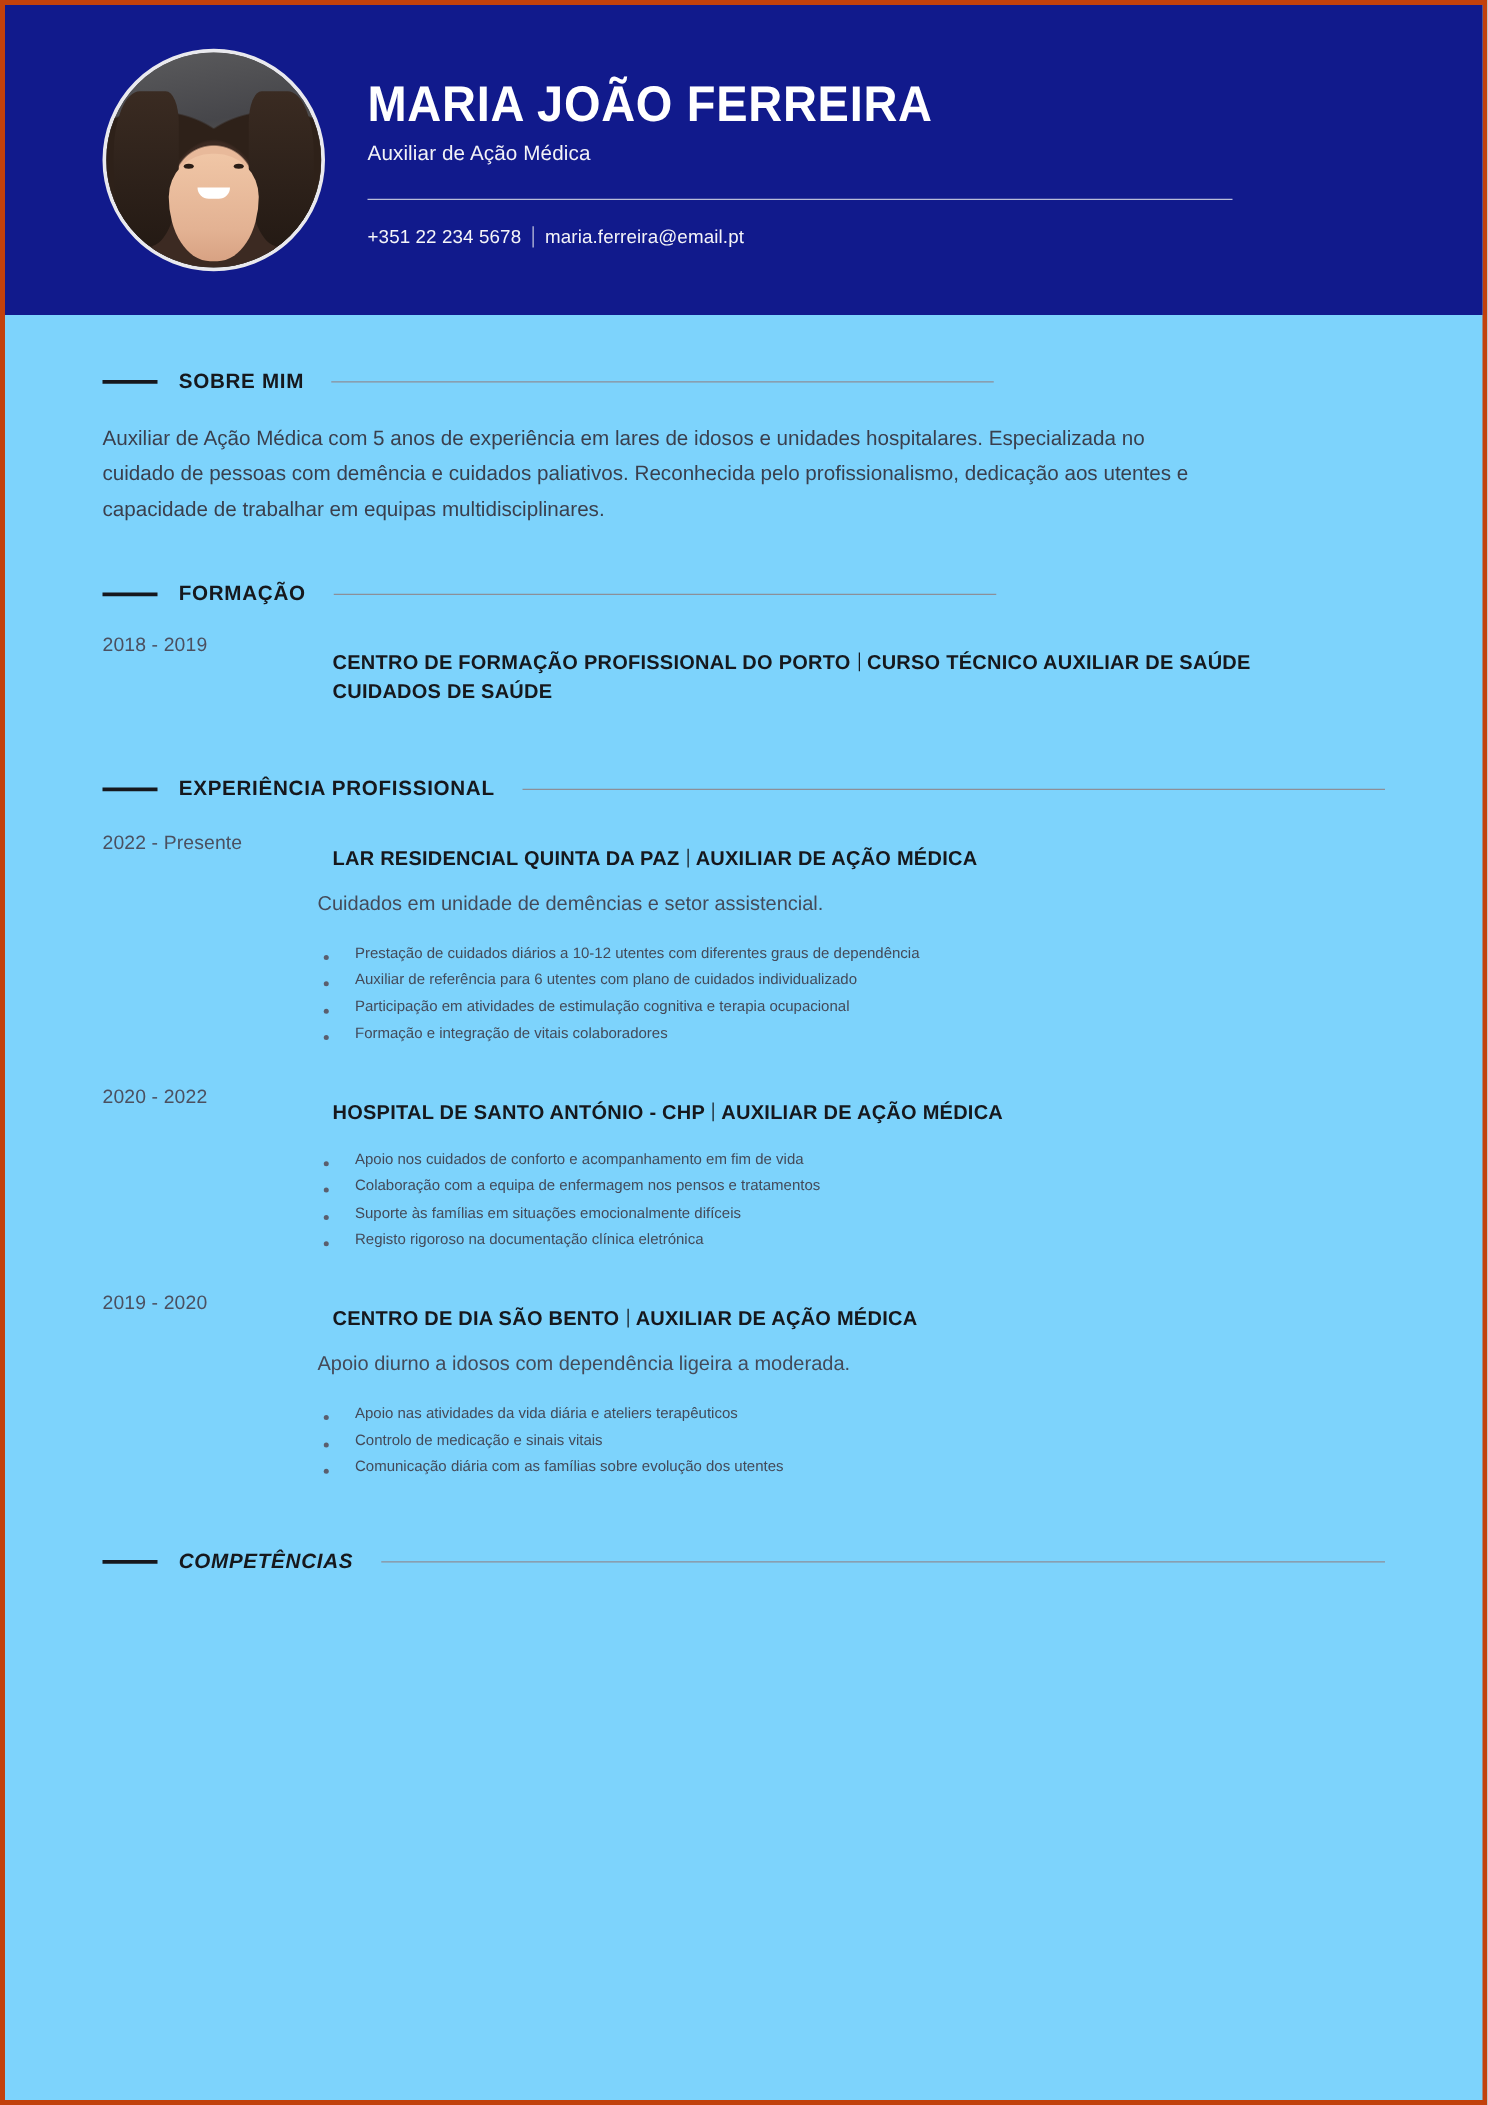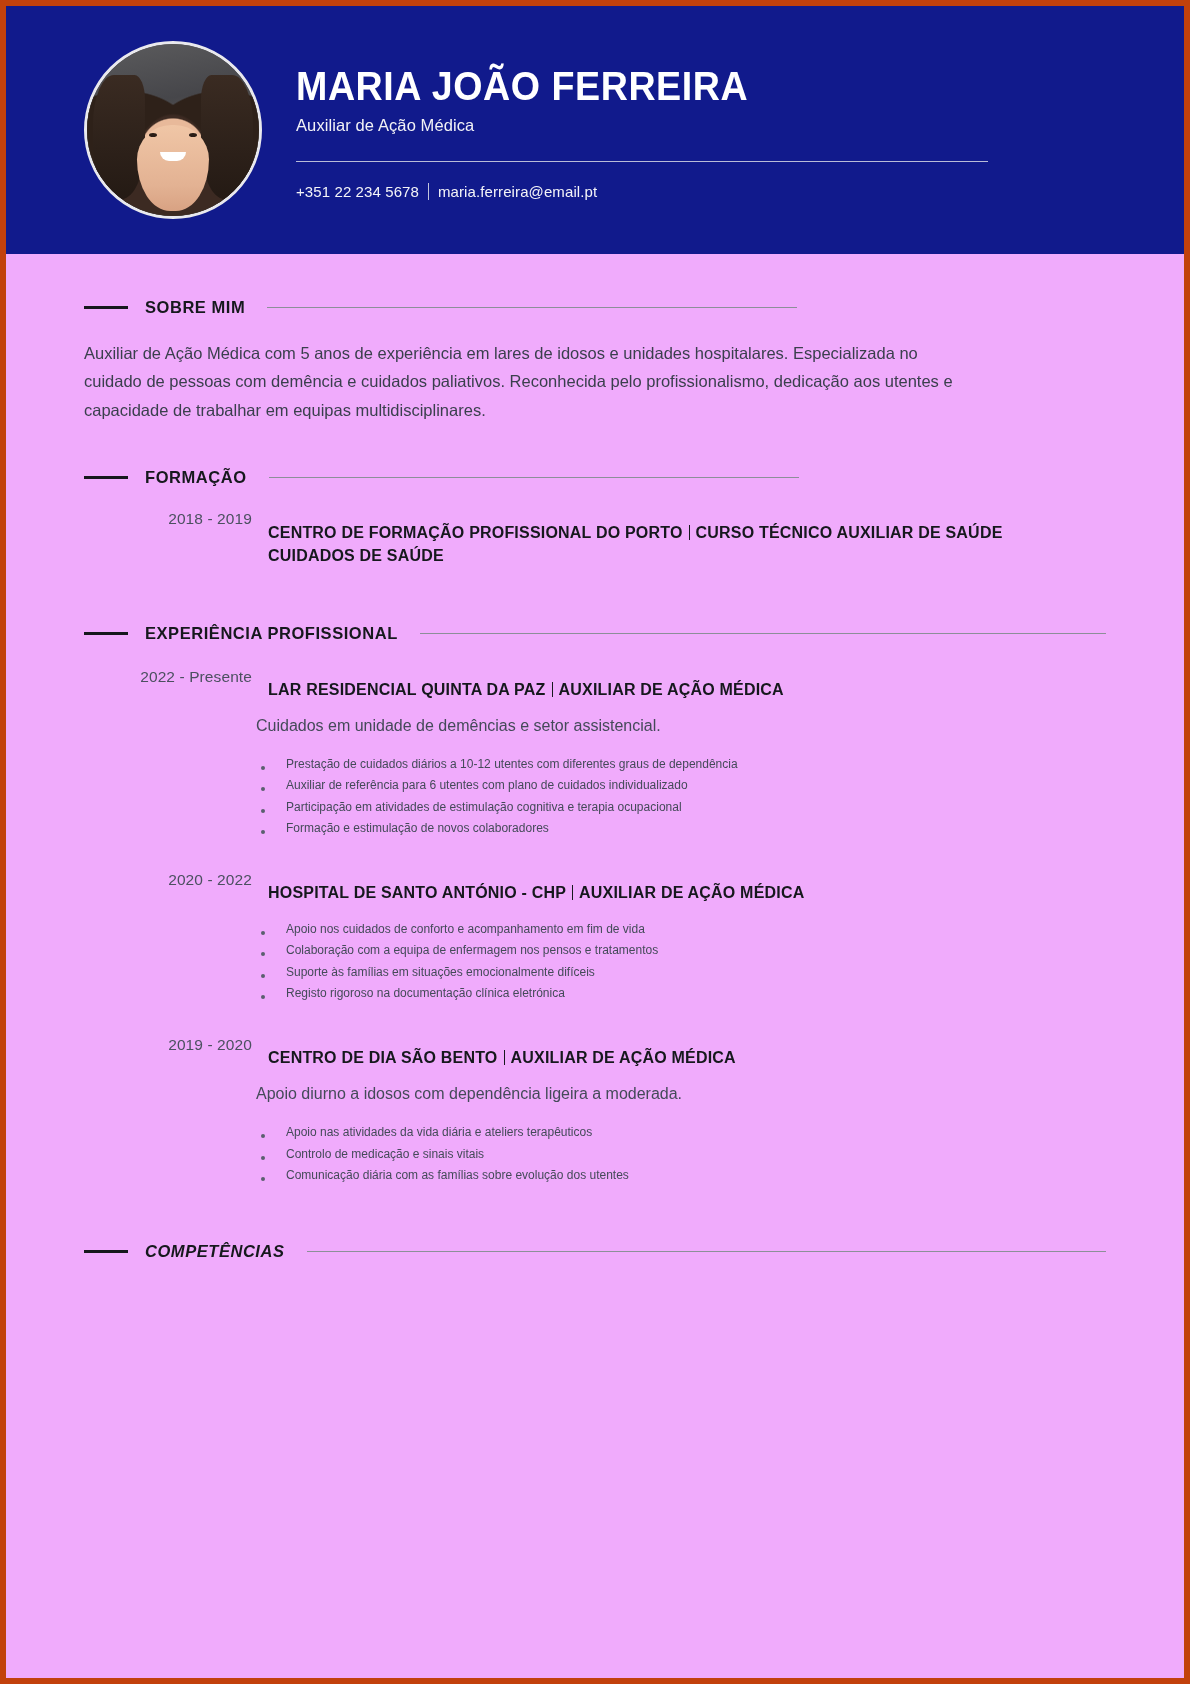--- a/index.html
+++ b/index.html
@@ -13,24 +13,24 @@
     height: 1684px;
     position: relative;
     overflow: hidden;
     color: #2b2f3a;
   }
 
   
   .page {
     width: 1190px;
     height: 1684px;
-    background: #f0abfc;
+    background: #7dd3fc;
     position: relative;
     box-sizing: border-box;
-    border: 6px solid #c2410c;
+    border: 4px solid #c2410c;
   }
 
   
   .header {
     background: #111a8c;
     height: 248px;
     width: 100%;
     position: relative;
     box-sizing: border-box;
     display: flex;
@@ -190,21 +190,20 @@
   .entry {
     display: flex;
     margin-top: 22px;
   }
   .entry .dates {
     flex: 0 0 168px;
     font-size: 15.5px;
     color: #4b5060;
     padding-top: 1px;
     letter-spacing: 0.1px;
-    text-align: right;
   }
   .entry .content {
     flex: 1 1 auto;
     padding-left: 4px;
   }
   .entry .org {
     font-size: 16px;
     font-weight: 700;
     color: #16181d;
     letter-spacing: 0.2px;
@@ -319,21 +318,21 @@
         <div class="dates">2022 - Presente</div>
         <div class="content">
           <p class="org">
             <span>LAR RESIDENCIAL QUINTA DA PAZ</span><span class="bar"></span><span>AUXILIAR DE AÇÃO MÉDICA</span>
           </p>
           <p class="desc">Cuidados em unidade de demências e setor assistencial.</p>
           <ul class="bullets">
             <li>Prestação de cuidados diários a 10-12 utentes com diferentes graus de dependência</li>
             <li>Auxiliar de referência para 6 utentes com plano de cuidados individualizado</li>
             <li>Participação em atividades de estimulação cognitiva e terapia ocupacional</li>
-            <li>Formação e estimulação de novos colaboradores</li>
+            <li>Formação e integração de vitais colaboradores</li>
           </ul>
         </div>
       </div>
 
       <div class="entry">
         <div class="dates">2020 - 2022</div>
         <div class="content">
           <p class="org">
             <span>HOSPITAL DE SANTO ANTÓNIO - CHP</span><span class="bar"></span><span>AUXILIAR DE AÇÃO MÉDICA</span>
           </p>

